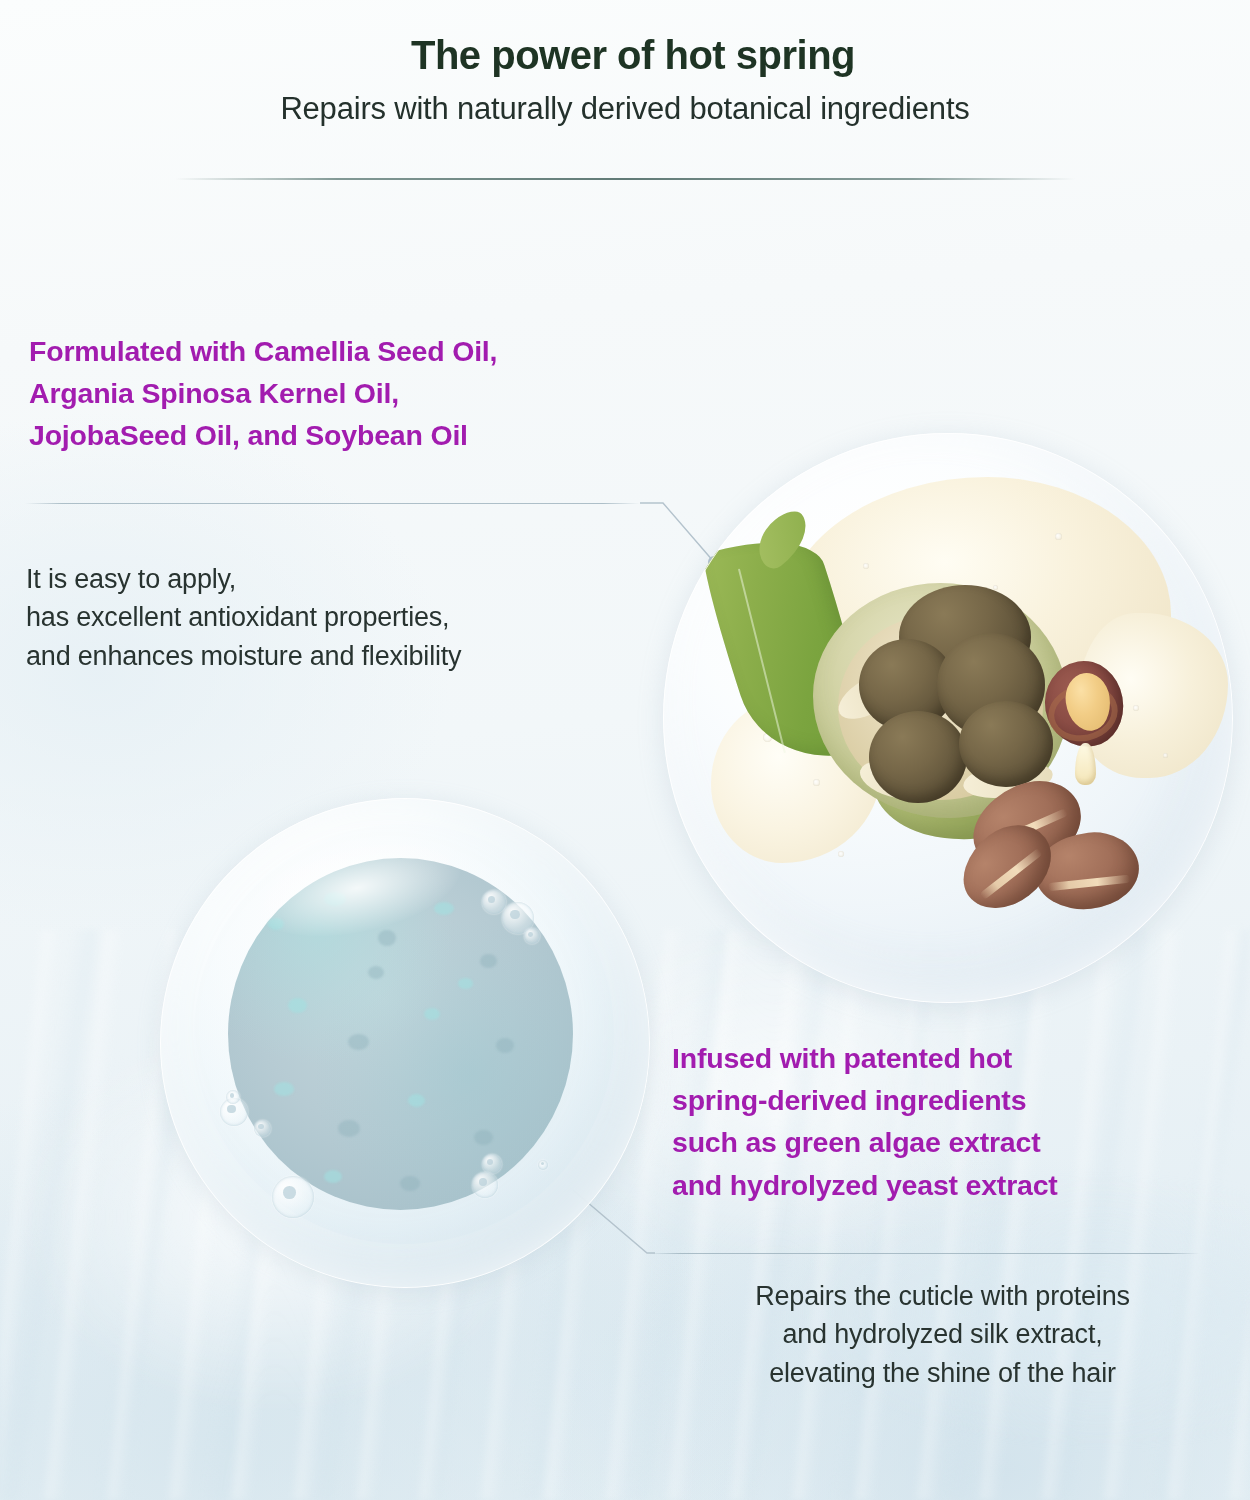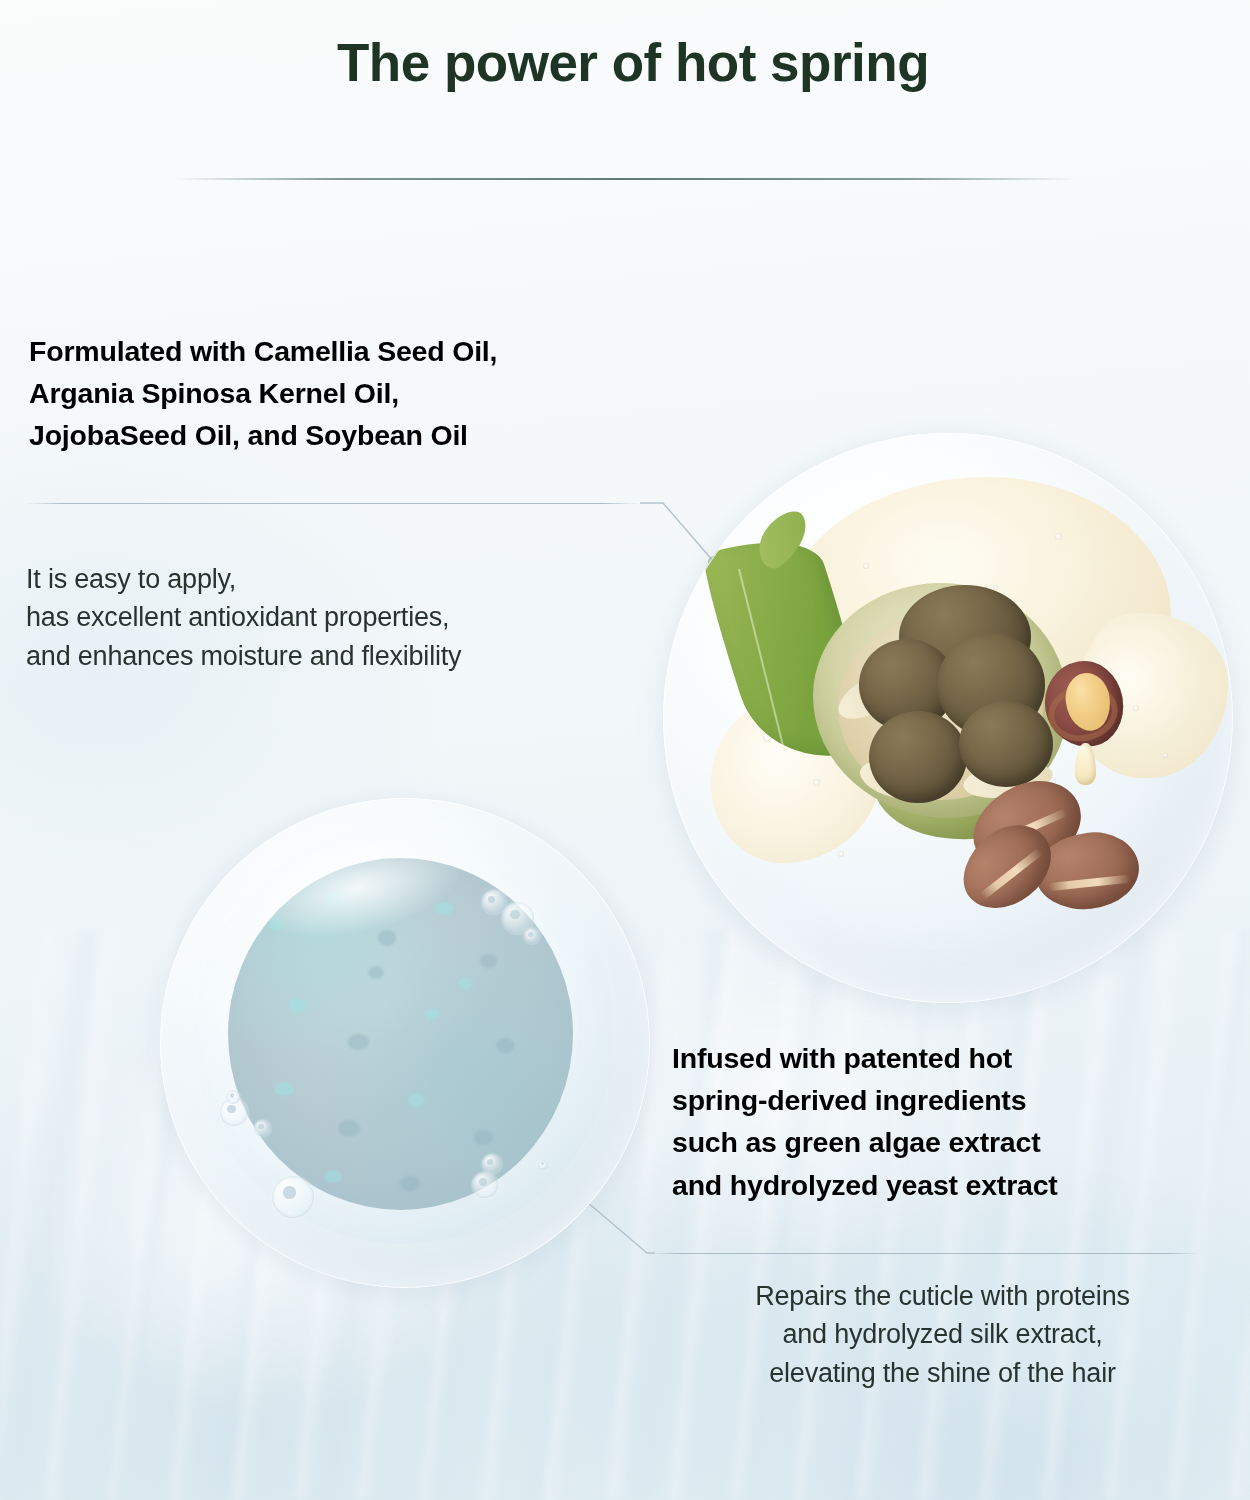--- a/index.html
+++ b/index.html
@@ -33,34 +33,34 @@
     position:absolute; left:0; right:0; top:62%; bottom:0;
     background:
       repeating-linear-gradient(96deg, rgba(255,255,255,0) 0px, rgba(255,255,255,0) 38px, rgba(255,255,255,0.5) 46px, rgba(255,255,255,0) 62px),
       repeating-linear-gradient(-82deg, rgba(205,224,234,0) 0px, rgba(205,224,234,0) 70px, rgba(205,224,234,0.35) 82px, rgba(205,224,234,0) 104px);
     opacity:.55; filter:blur(3px);
   }
 
   
   .header { position:absolute; left:0; right:0; top:34px; text-align:center; }
   .title {
-    font-size:53px; font-weight:bold; color:#1e3424;
+    font-size:40px; font-weight:bold; color:#1e3424;
     letter-spacing:-0.5px; line-height:1.08;padding-left:16px;
   }
   .subtitle {
     font-size:31px; color:#24312c; margin-top:14px; letter-spacing:-0.2px;
   }
   .hdr-rule {
     position:absolute; left:175px; width:900px; top:178px; height:2px;
     background:linear-gradient(90deg, rgba(120,150,150,0) 0%, rgba(90,120,115,0.75) 18%, rgba(70,100,95,0.85) 50%, rgba(90,120,115,0.7) 82%, rgba(120,150,150,0) 100%);
   }
 
   
   .blk { position:absolute; }
-  .hl { font-size:28.5px; font-weight:bold; color:#000000; line-height:1.48; letter-spacing:-0.2px; }
+  .hl { font-size:28.5px; font-weight:bold; color:#a21caf; line-height:1.48; letter-spacing:-0.2px; }
   .bd { font-size:27px; color:#283330; line-height:1.42; letter-spacing:-0.2px; }
 
   #blk-ingredients { left:29px; top:330px; width:700px; }
   #blk-benefits    { left:26px; top:560px; width:660px; }
   #blk-hotspring   { left:672px; top:1037px; width:545px; }
   #blk-cuticle     { left:670px; top:1277px; width:545px;text-align:center; }
 
   
   .rule {
     position:absolute; height:1px;
@@ -251,20 +251,21 @@
 </style>
 </head>
 <body>
 
 <div class="bg"></div>
 <div class="bg-wash"></div>
 <div class="bg-streaks"></div>
 
 <div class="header">
   <div class="title">The power of hot spring</div>
+  <div class="subtitle">Repairs with naturally derived botanical ingredients</div>
 </div>
 <div class="hdr-rule"></div>
 
 <div class="blk hl" id="blk-ingredients" style="white-space:pre-line">Formulated with Camellia Seed Oil,
 Argania Spinosa Kernel Oil,
 JojobaSeed Oil, and Soybean Oil</div>
 <div class="rule" id="rule-left"></div>
 <div class="blk bd" id="blk-benefits" style="white-space:pre-line">It is easy to apply,
 has excellent antioxidant properties,
 and enhances moisture and flexibility</div>

